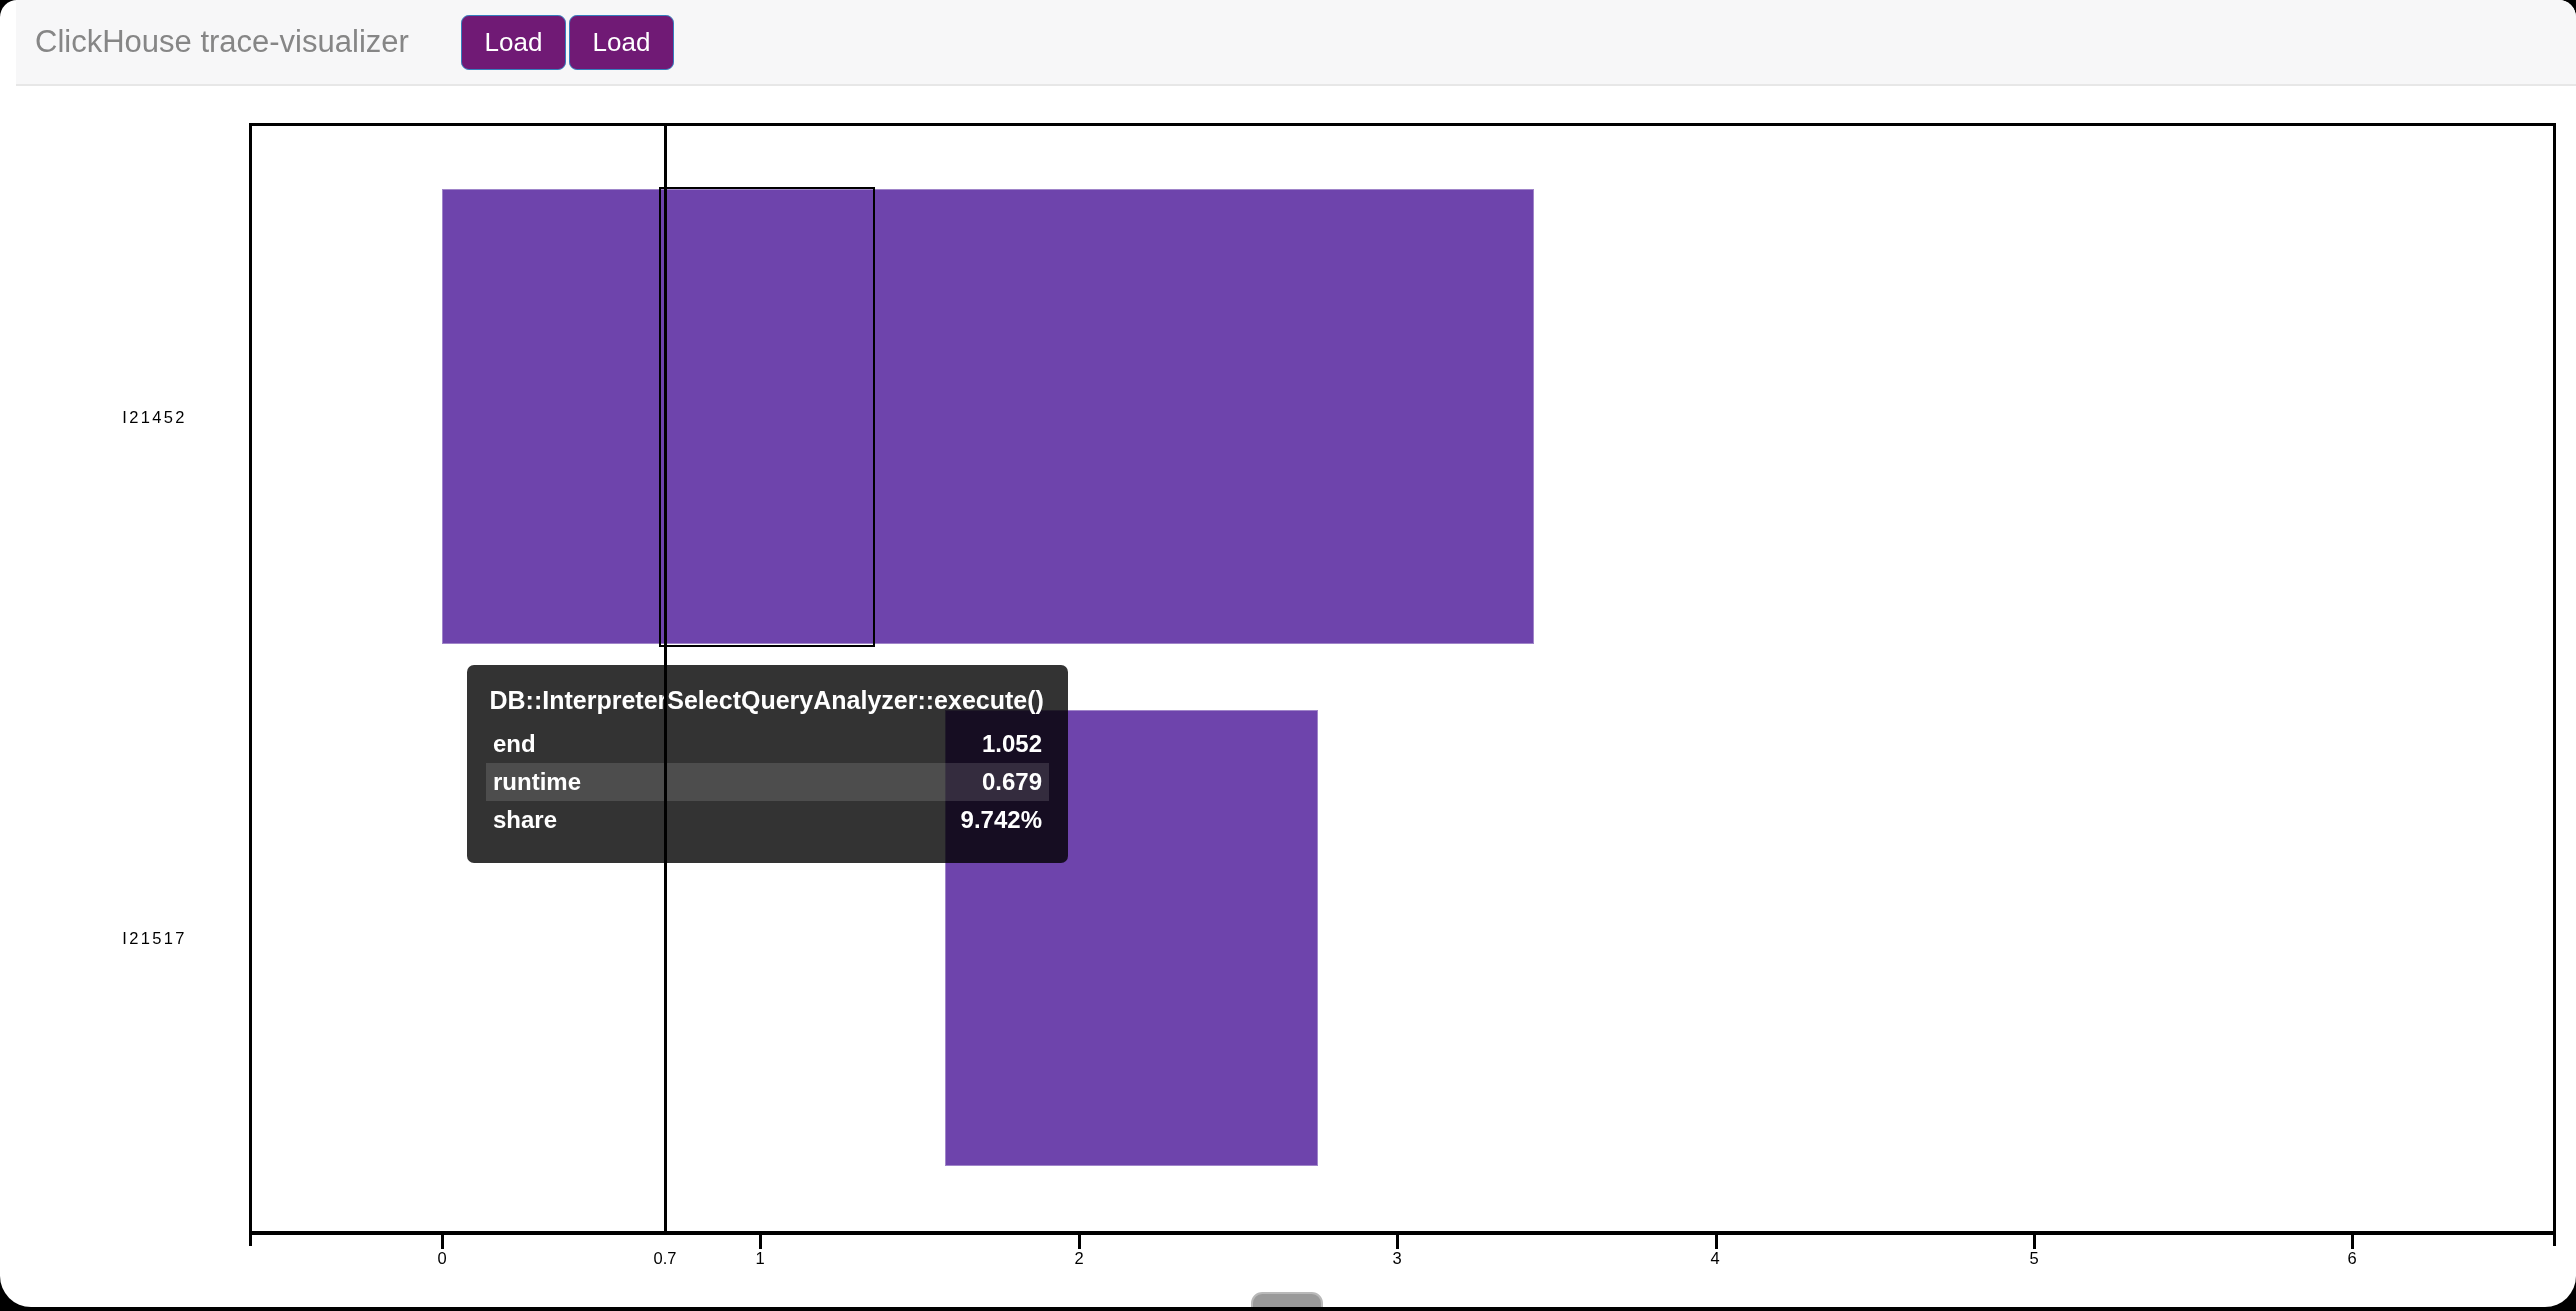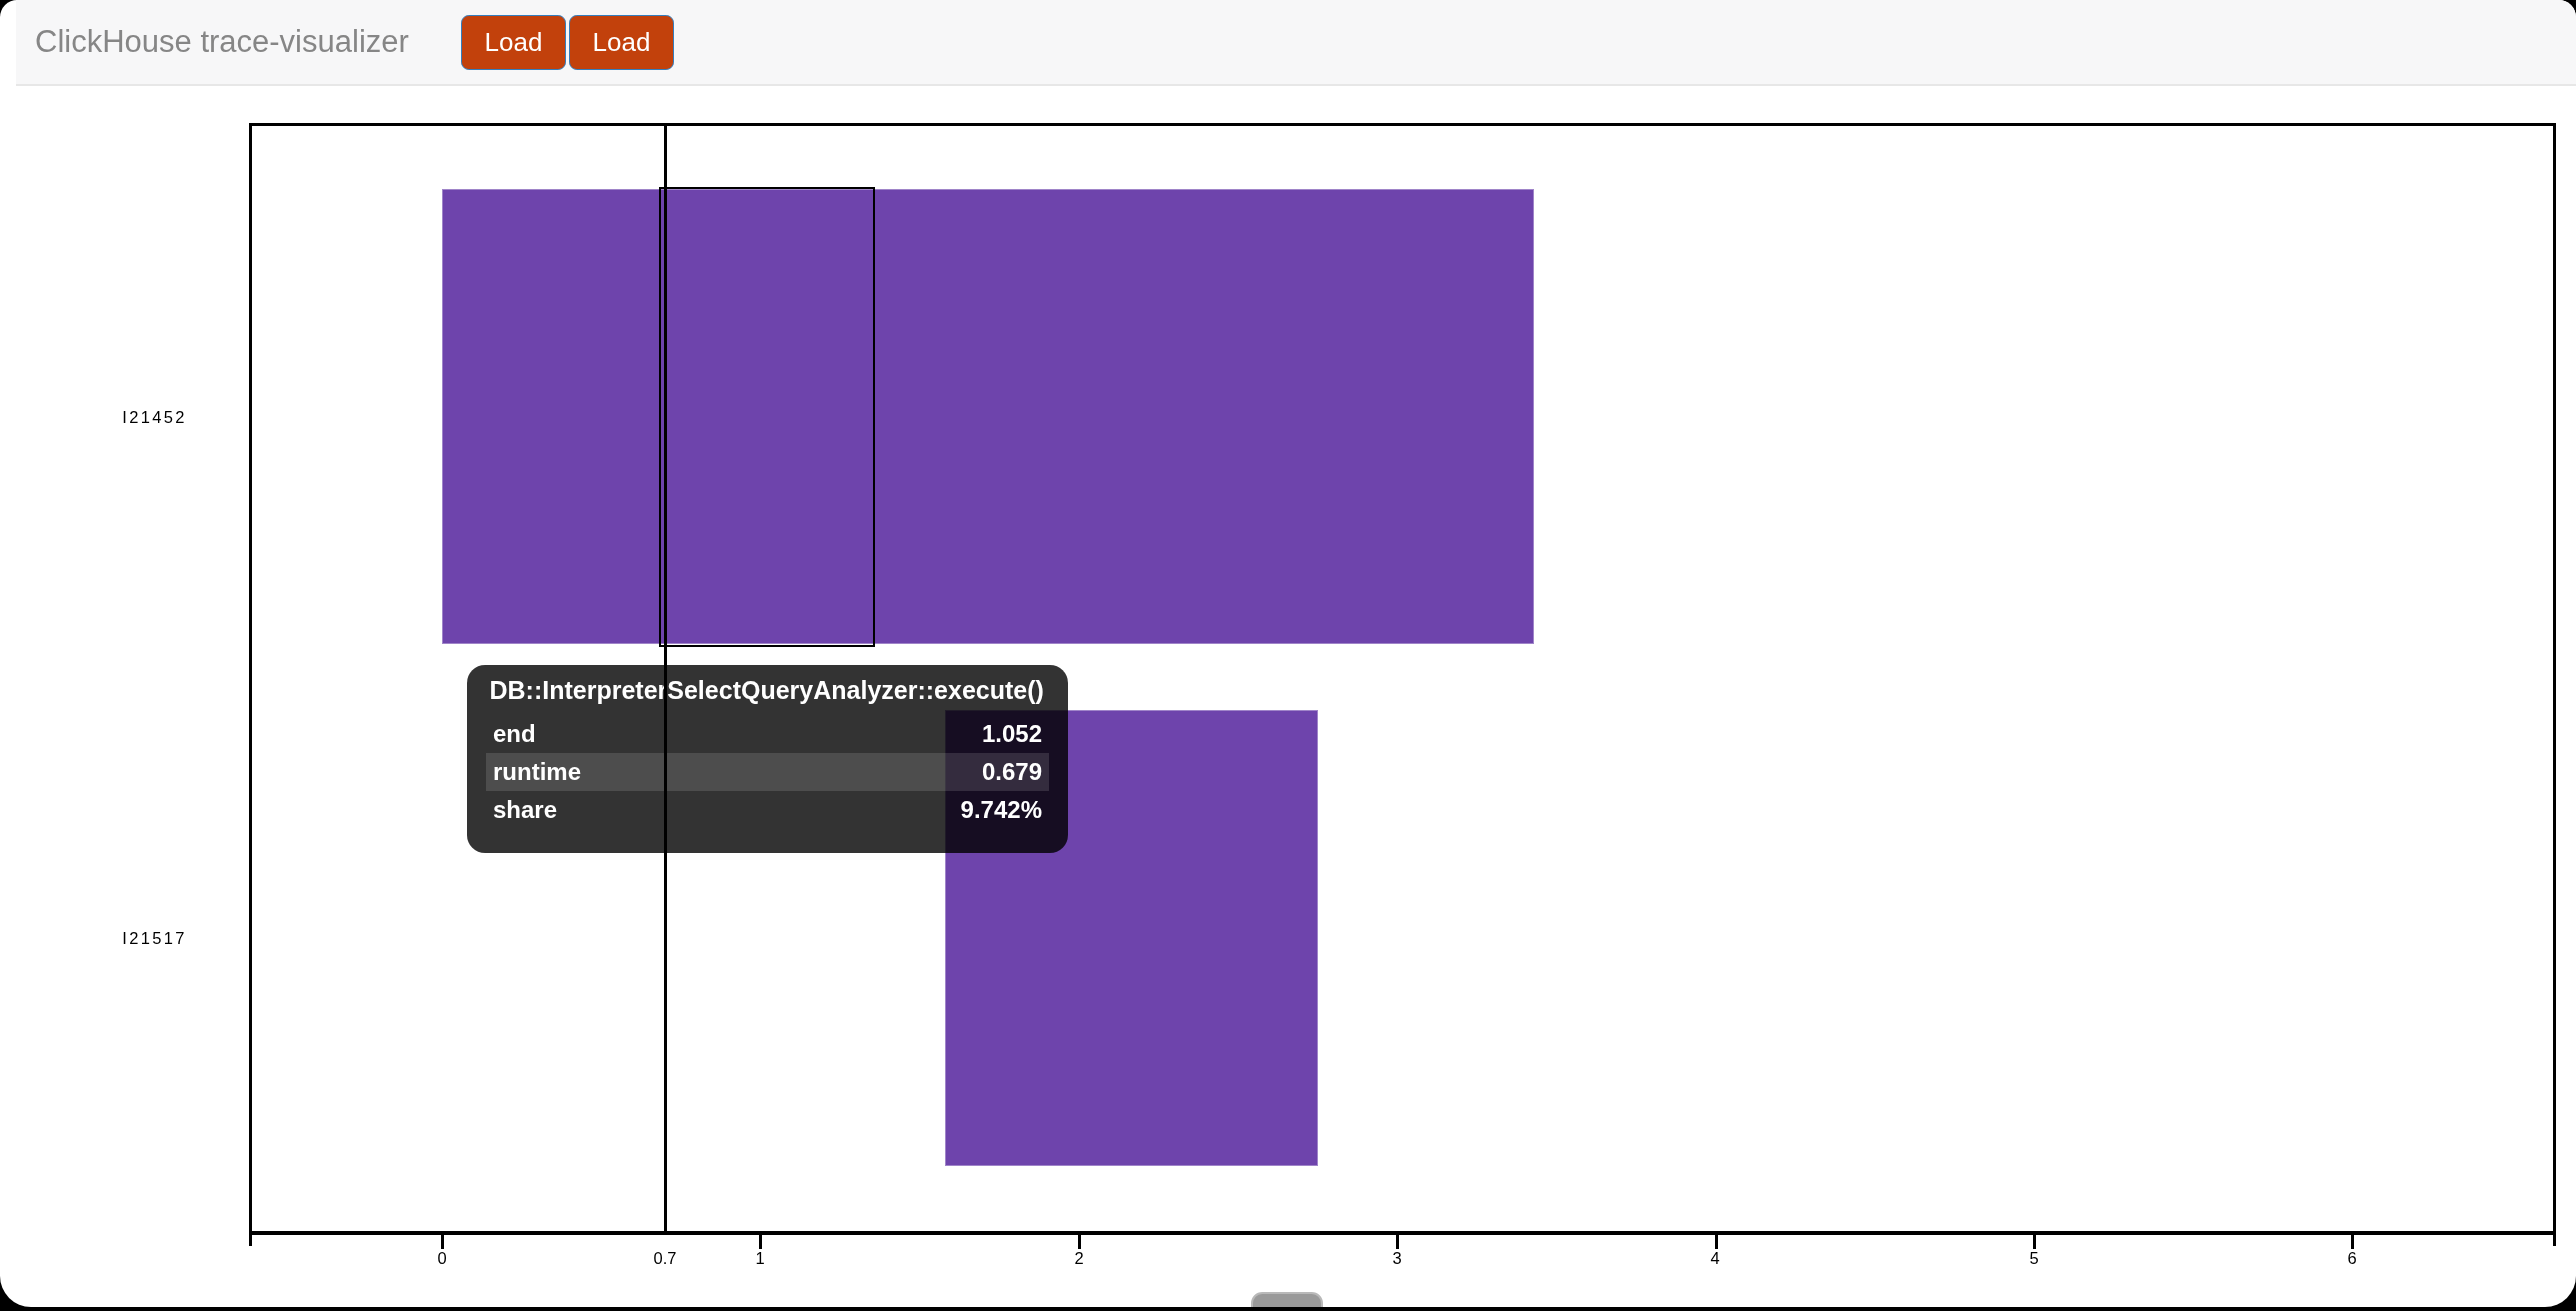--- a/index.html
+++ b/index.html
@@ -16,21 +16,21 @@
   #header{
     position:absolute;left:16px;top:0;width:100%;height:84px;
     background:#f7f7f8;border-bottom:2.6px solid #e7e7e7;
   }
   #app-title{
     position:absolute;left:19px;top:0;height:84px;line-height:84px;
     font-size:31px;color:#868686;white-space:nowrap;
   }
   .hdr-btn{
     position:absolute;top:14.7px;height:55px;
-    background:#c2410c;border:1.7px solid #357ebd;border-radius:7.8px;
+    background:#701a75;border:1.7px solid #357ebd;border-radius:7.8px;
     color:#ffffff;font-size:26px;font-family:inherit;
     display:flex;align-items:center;justify-content:center;
     padding:0 22.5px;box-sizing:border-box;cursor:pointer;
   }
   #btn-load{left:445px;}
   #btn-find{left:553px;}
   #header-info{
     position:absolute;left:698px;top:0;height:84px;line-height:84px;
     font-size:25px;color:#6f6f6f;white-space:nowrap;
   }
@@ -56,21 +56,21 @@
     border:1.7px solid rgba(255,255,255,0.35);
   }
   #highlight-rect{
     position:absolute;border:2.6px solid #000;box-sizing:border-box;
     background:transparent;z-index:10;
   }
   #cursor-line{position:absolute;width:2.6px;background:#000;z-index:30;}
   
   #tooltip{
     position:absolute;z-index:20;background:rgba(0,0,0,0.80);
-    border-radius:18px;box-sizing:border-box;padding:7px 19px 24px 19px;
+    border-radius:7px;box-sizing:border-box;padding:17px 19px 24px 19px;
     color:#fff;
   }
   #tooltip-title{
     font-size:25px;font-weight:bold;line-height:36px;padding:0 3.5px 7px 3.5px;
     white-space:nowrap;
   }
   .tt-row{
     height:38px;display:flex;align-items:center;justify-content:space-between;
     padding:0 7px;box-sizing:border-box;
   }

